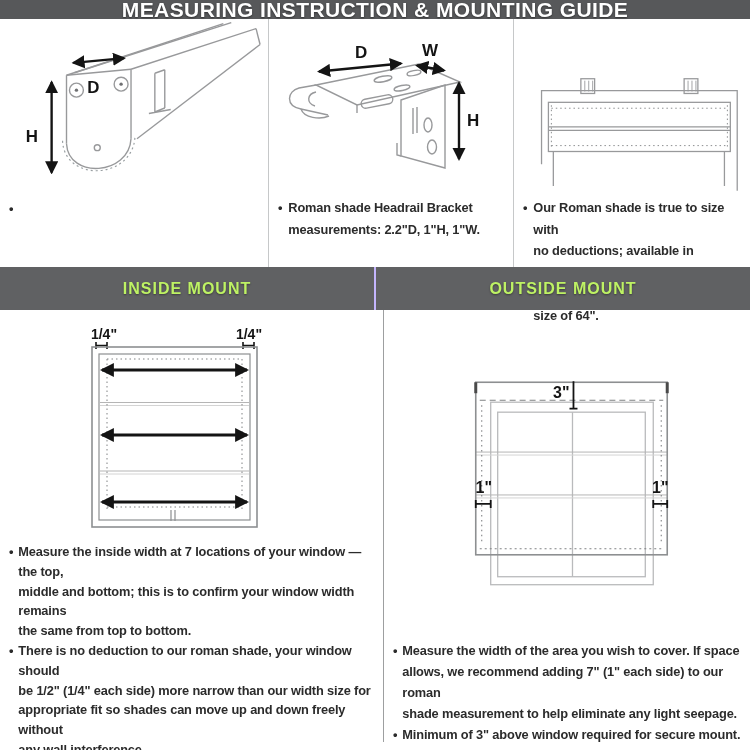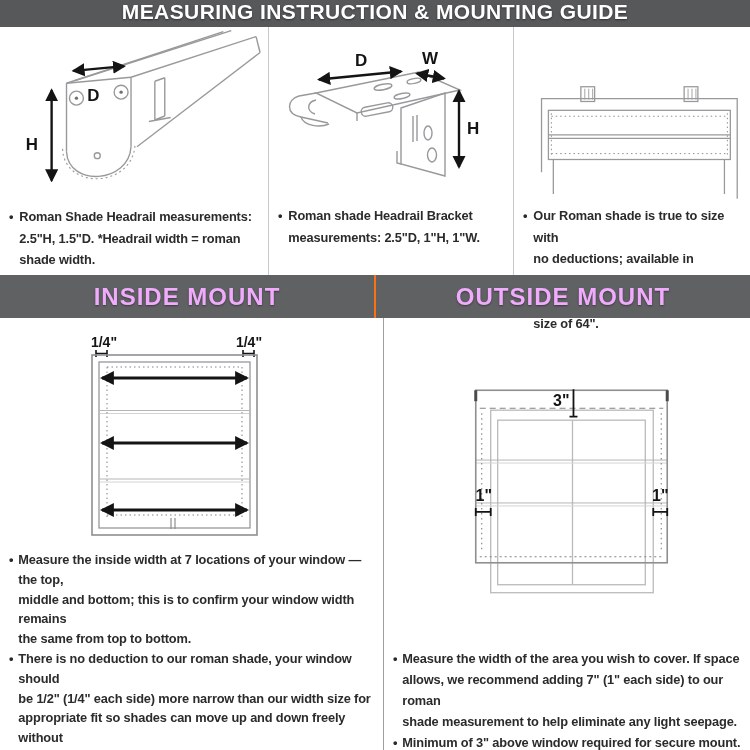--- a/index.html
+++ b/index.html
@@ -4,44 +4,44 @@
 <style>
   :root{
     --header_bar:#57585a; --section_bar:#606163; --text:#2b2b2b;
   }
   html,body{margin:0;padding:0;background:#fff;}
   .page{
     width:750px;height:750px;overflow:hidden;position:relative;background:#fff;
     font-family:"Liberation Sans",sans-serif;font-weight:700;color:var(--text);
   }
   .header-bar{
-    height:27px;background:var(--header_bar);color:#fff;
-    display:flex;align-items:flex-start;justify-content:center;
+    height:19px;background:var(--header_bar);color:#fff;
+    display:flex;align-items:center;justify-content:center;
     font-size:21px;letter-spacing:.4px;text-shadow:0 1px 2px rgba(0,0,0,.45);
     white-space:nowrap;
   }
   .top-section{display:flex;height:248px;}
   .tcol{box-sizing:border-box;display:flex;flex-direction:column;}
   .tcol-1{width:268px;}
   .tcol-2{width:245px;border-left:1px solid #c6c8c9;}
   .tcol-3{width:237px;border-left:1px solid #c6c8c9;}
   .draw-wrap{display:flex;justify-content:center;}
   .caption-row{
     display:flex;gap:6px;padding:0 8px 0 9px;
     font-size:12.8px;line-height:21.5px;letter-spacing:-.15px;
   }
   .caption-row .dot{flex:0 0 auto;}
   .pre{white-space:pre-line;}
   .mount-bars{display:flex;height:43px;}
   .bar{
-    flex:1;background:var(--section_bar);color:#f0abfc;
+    flex:1;background:var(--section_bar);color:#bef264;
     display:flex;align-items:center;justify-content:center;
-    font-size:24px;letter-spacing:1px;text-shadow:0 1px 2px rgba(0,0,0,.4);
-  }
-  .bar-right{border-left:2px solid #f97316;}
+    font-size:16px;letter-spacing:1px;text-shadow:0 1px 2px rgba(0,0,0,.4);
+  }
+  .bar-right{border-left:2px solid #c4b5fd;}
   .bottom-section{display:flex;height:432px;}
   .bcol{box-sizing:border-box;}
   .bcol-left{width:383px;}
   .bcol-right{width:367px;border-left:1.5px solid #9d9fa0;}
   .bullets{
     padding:2px 8px 0 9px;font-size:12.8px;letter-spacing:-.15px;
   }
   .bullets-left{line-height:19.8px;}
   .bullets-right{line-height:21px;margin-top:43px;}
   .b-item{display:flex;gap:5px;}
@@ -93,23 +93,20 @@
           <g stroke="#141414" stroke-width="2.4" fill="none">
             <line x1="74" y1="40.5" x2="125" y2="35.8" marker-start="url(#ahA)" marker-end="url(#ahA)"></line>
             <line x1="52" y1="60" x2="52" y2="151" marker-start="url(#ahA)" marker-end="url(#ahA)"></line>
           </g>
           <text x="88" y="71" font-size="17">D</text>
           <text x="26" y="120" font-size="17">H</text>
         </svg>
       </div>
       <div class="caption-row" style="margin-top:6px;">
         <span class="dot">•</span>
-        <span class="pre">Roman Shade Headrail measurements:
-2.5"H, 1.5"D. *Headrail width = roman
-shade width.</span>
       </div>
     </div>
 
     <div class="tcol tcol-2">
       <div class="draw-wrap">
         <svg class="svgB" width="240" height="175" viewBox="0 0 240 175">
           <defs>
             <marker id="ahB" viewBox="0 0 10 10" refX="8.5" refY="5" markerWidth="5.5" markerHeight="5.5" orient="auto-start-reverse">
               <path d="M0 0 L10 5 L0 10 z" fill="#141414"></path>
             </marker>
@@ -136,21 +133,21 @@
             <line x1="188" y1="61" x2="188" y2="137" marker-start="url(#ahB)" marker-end="url(#ahB)"></line>
           </g>
           <text x="84" y="36" font-size="17">D</text>
           <text x="151" y="34" font-size="17">W</text>
           <text x="196" y="104" font-size="17">H</text>
         </svg>
       </div>
       <div class="caption-row">
         <span class="dot">•</span>
         <span class="pre">Roman shade Headrail Bracket
-measurements: 2.5"D, 1"H, 1"W.</span>
+measurements: 2.2"D, 1"H, 1"W.</span>
       </div>
     </div>
 
     <div class="tcol tcol-3">
       <div class="draw-wrap">
         <svg class="svgC" width="236" height="150" viewBox="0 0 240 150">
           <g stroke="#98999b" stroke-width="1.3" fill="none">
             <path d="M28,118 V43 H227 V145"></path>
             <rect x="68" y="31" width="14" height="15"></rect>
             <rect x="173" y="31" width="14" height="15"></rect>

